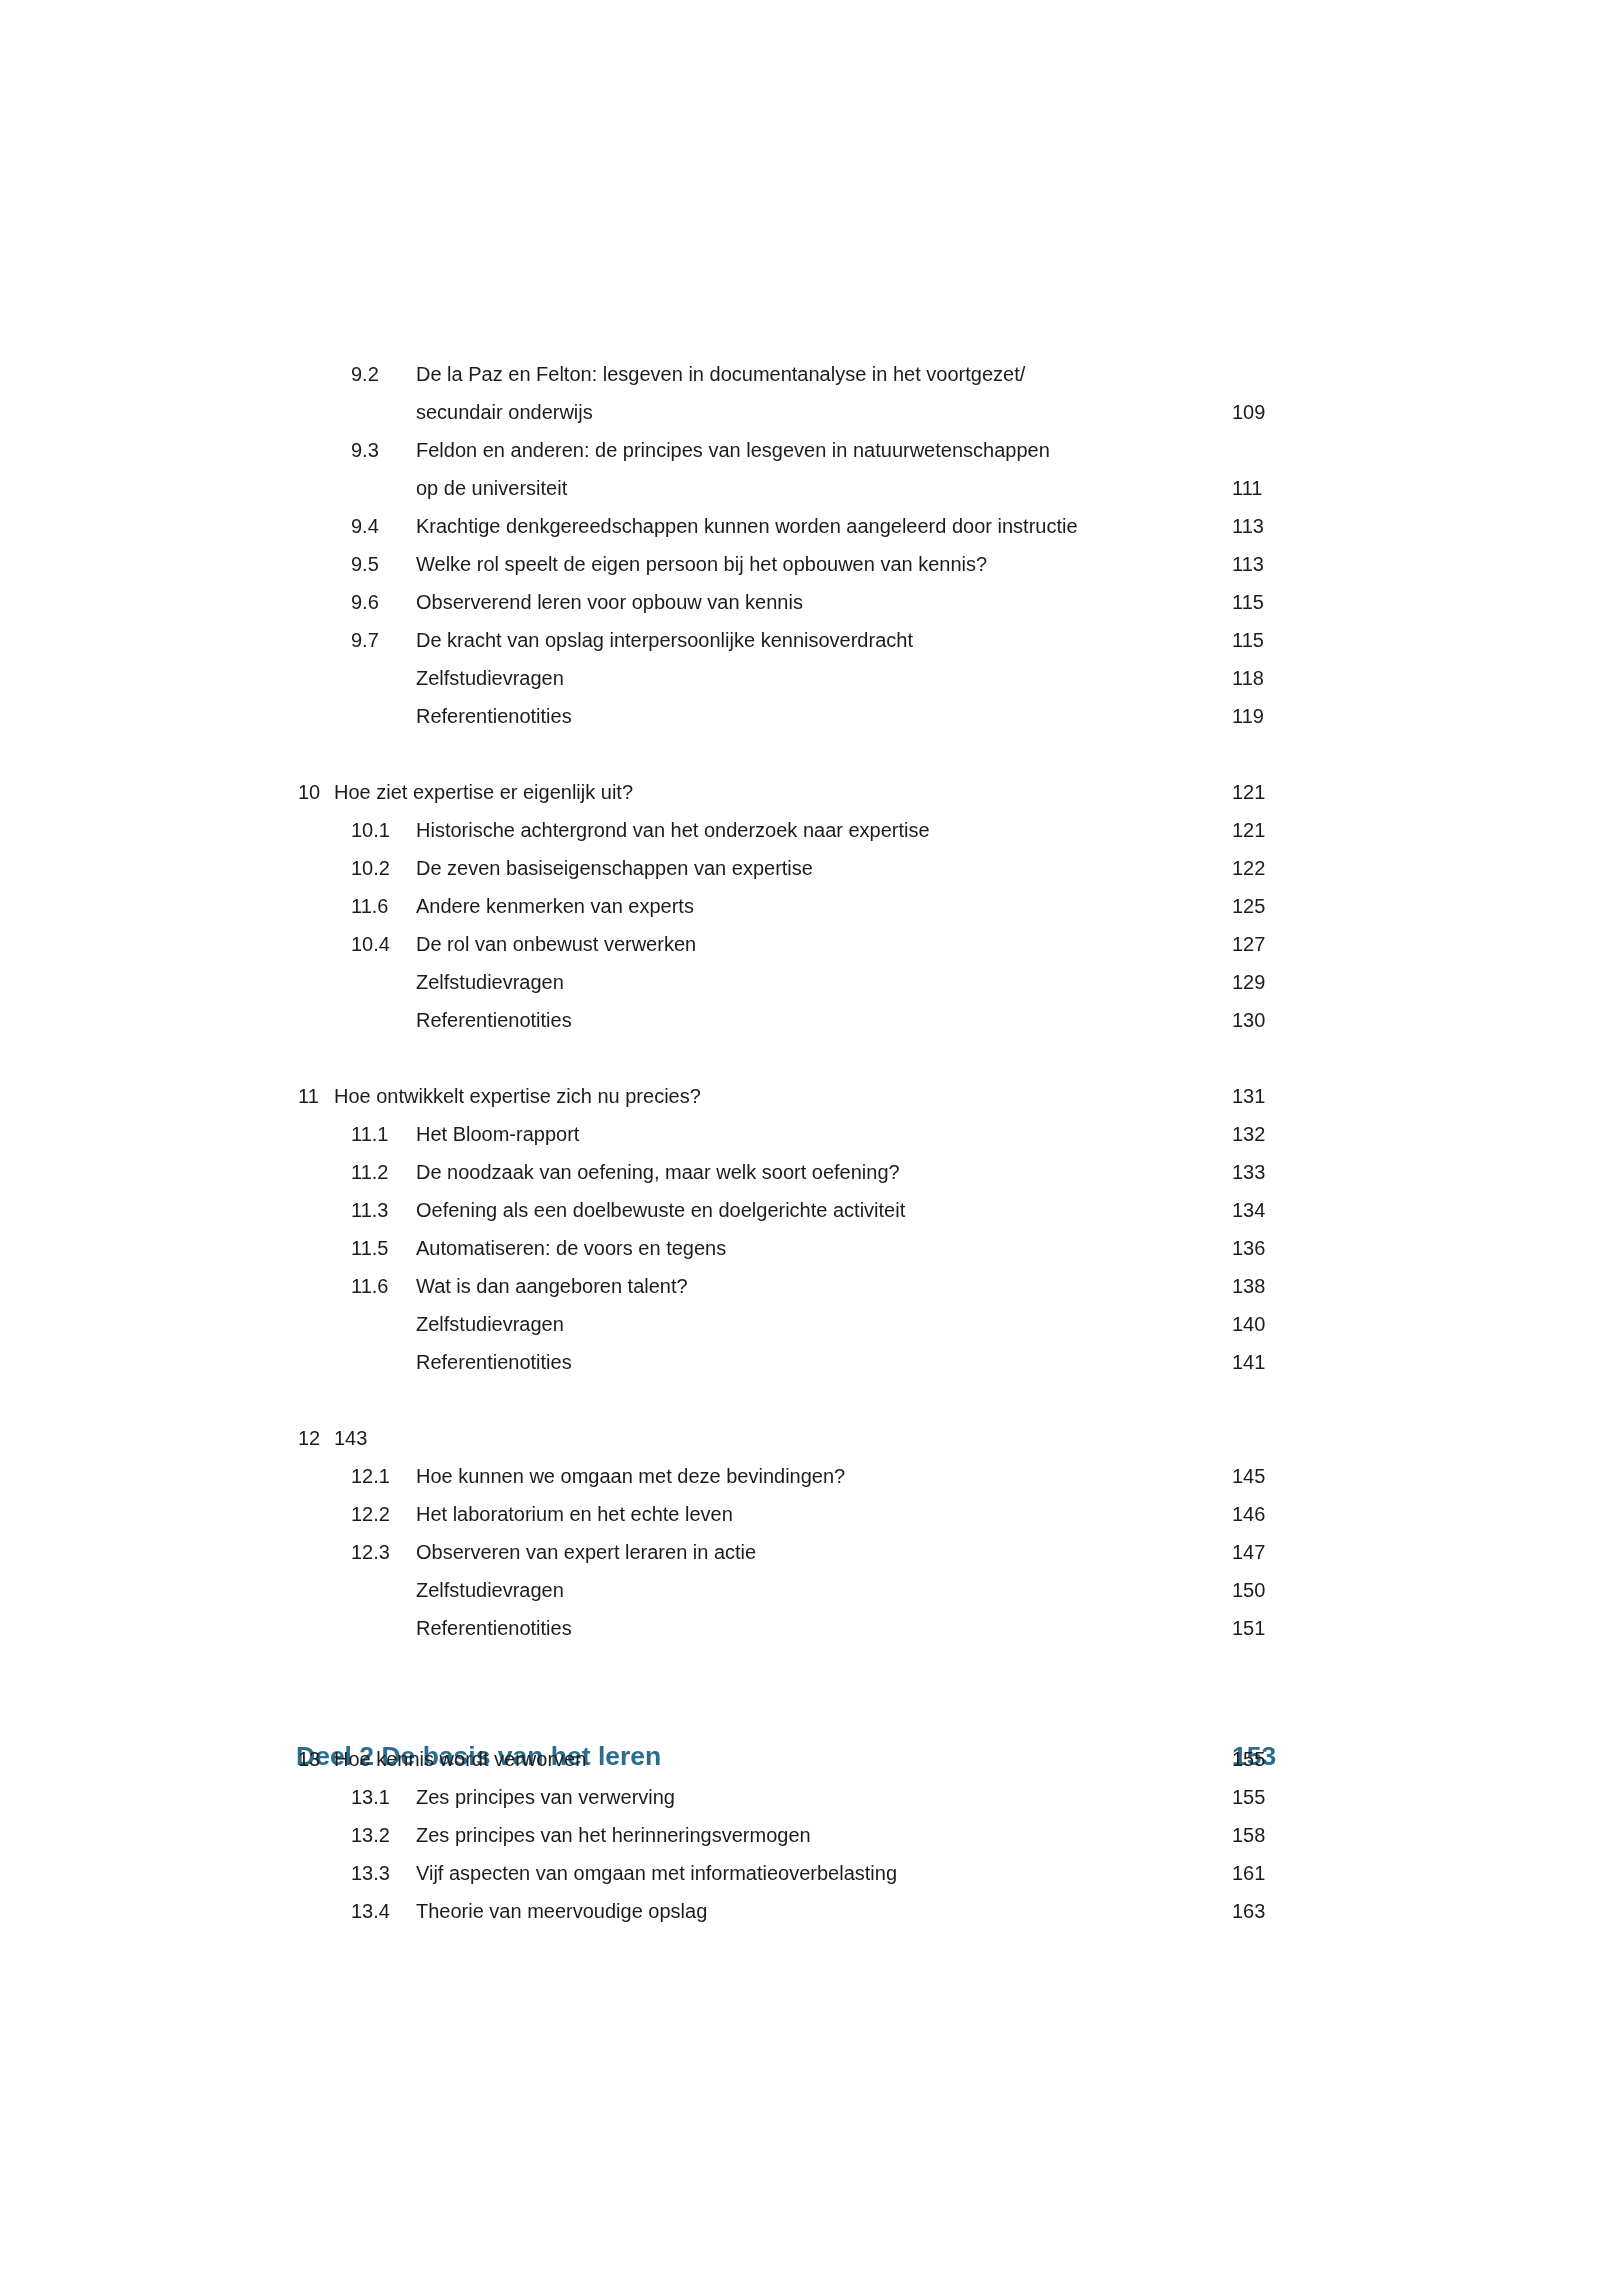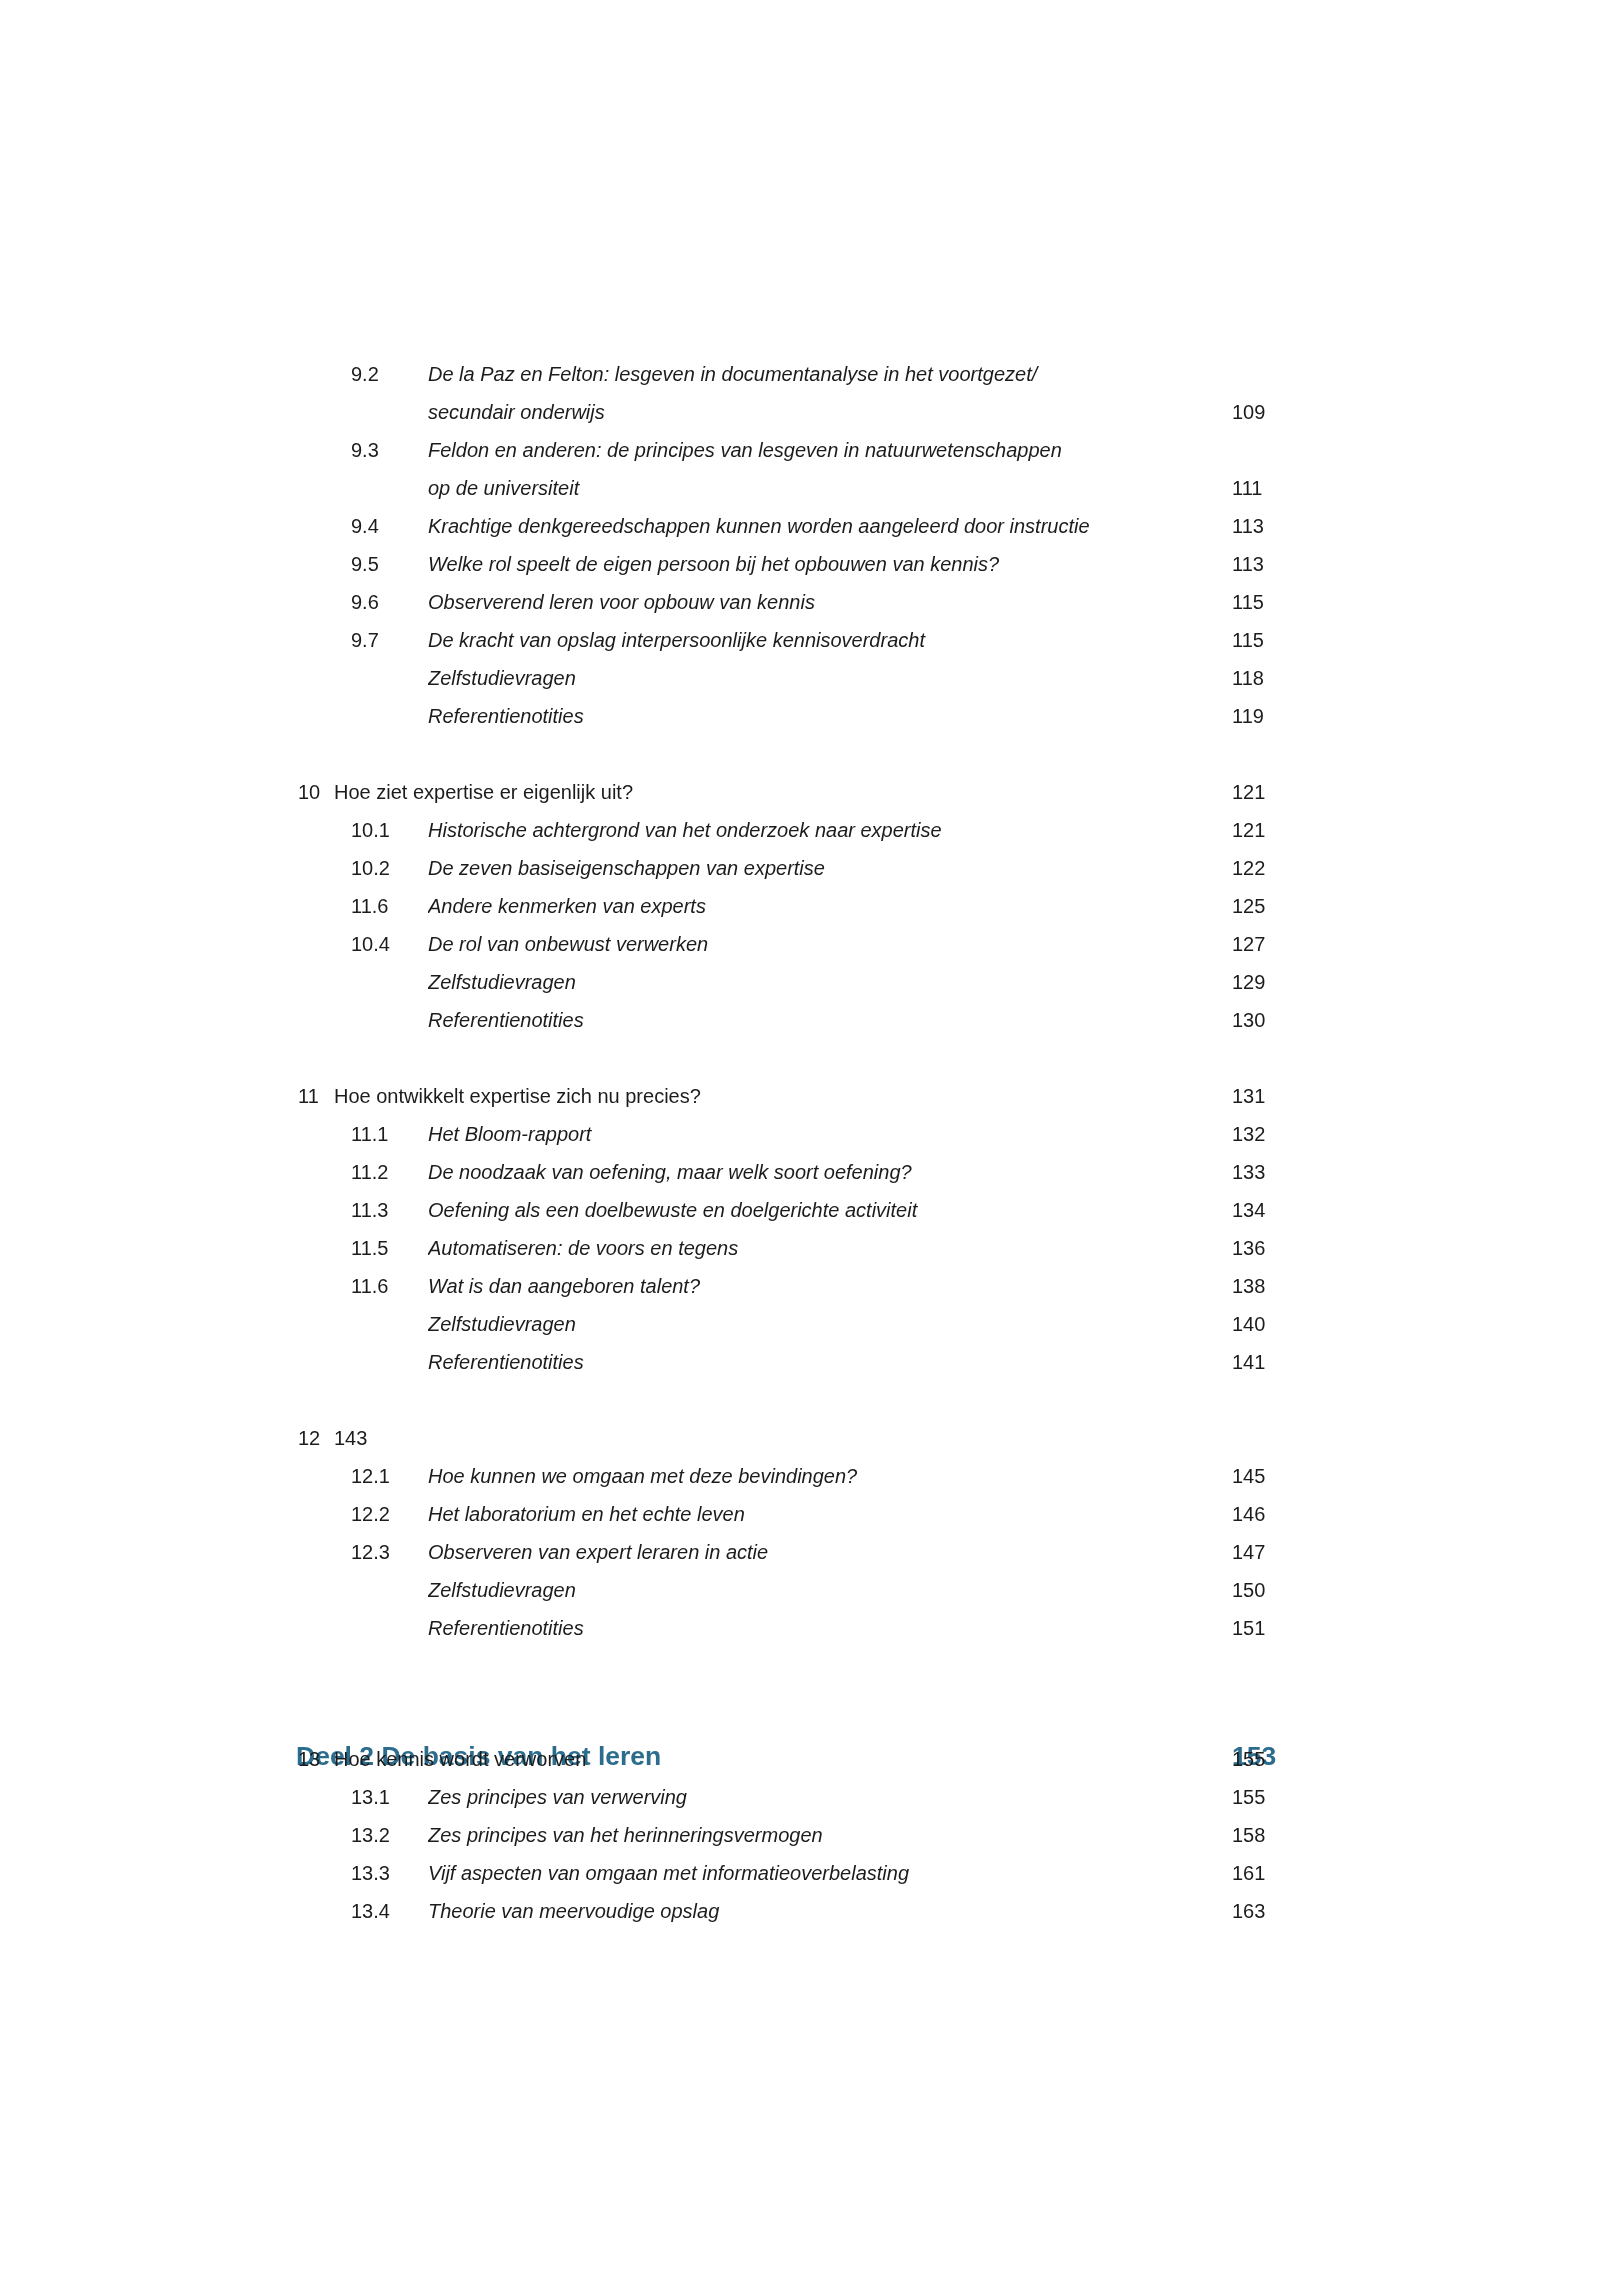--- a/index.html
+++ b/index.html
@@ -52,21 +52,21 @@
     flex: 0 0 103px;
     text-align: left;
   }
 
   
   .lvl1 .num      { width: 36px; margin-left: 2px; }
   .lvl1 .title    { margin-left: 0px; }
 
   
   .lvl2 .num      { width: 65px; margin-left: 55px; }
-  .lvl2 .title    { margin-left: 12px; font-style: italic; }
+  .lvl2 .title    { margin-left: 0px; }
 
   
   .lvl2 .num.blank { visibility: hidden; }
 
   
   .gap { height: 38px; }
 
   
   .part {
     display: flex;

